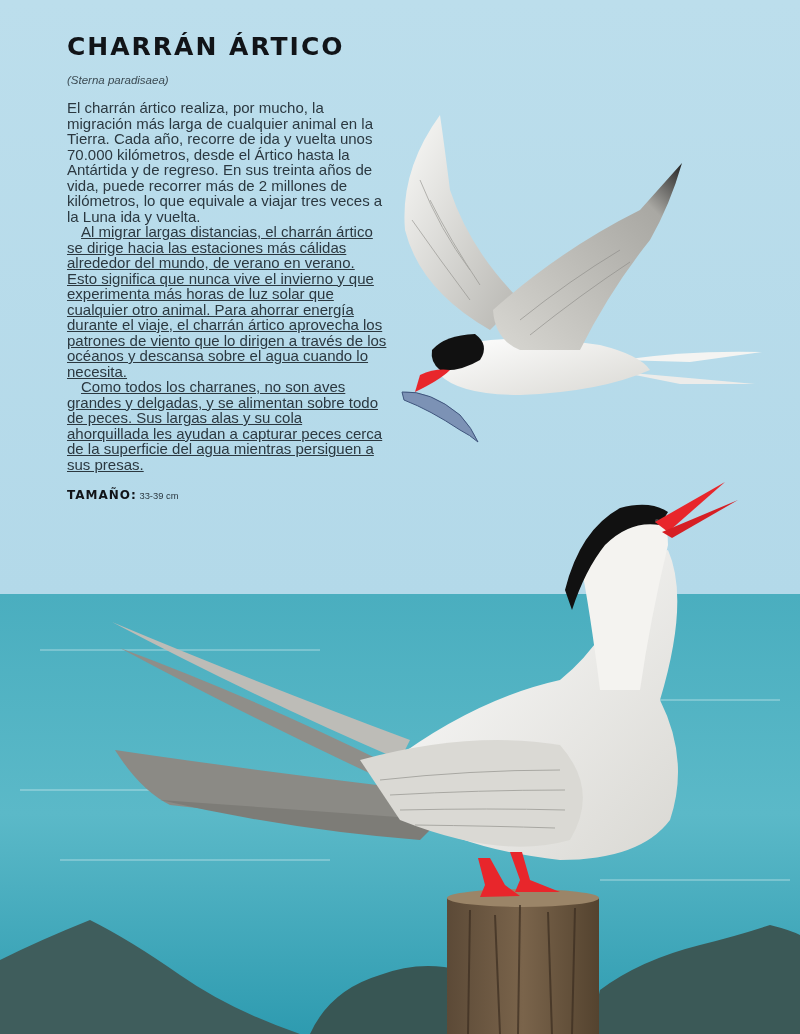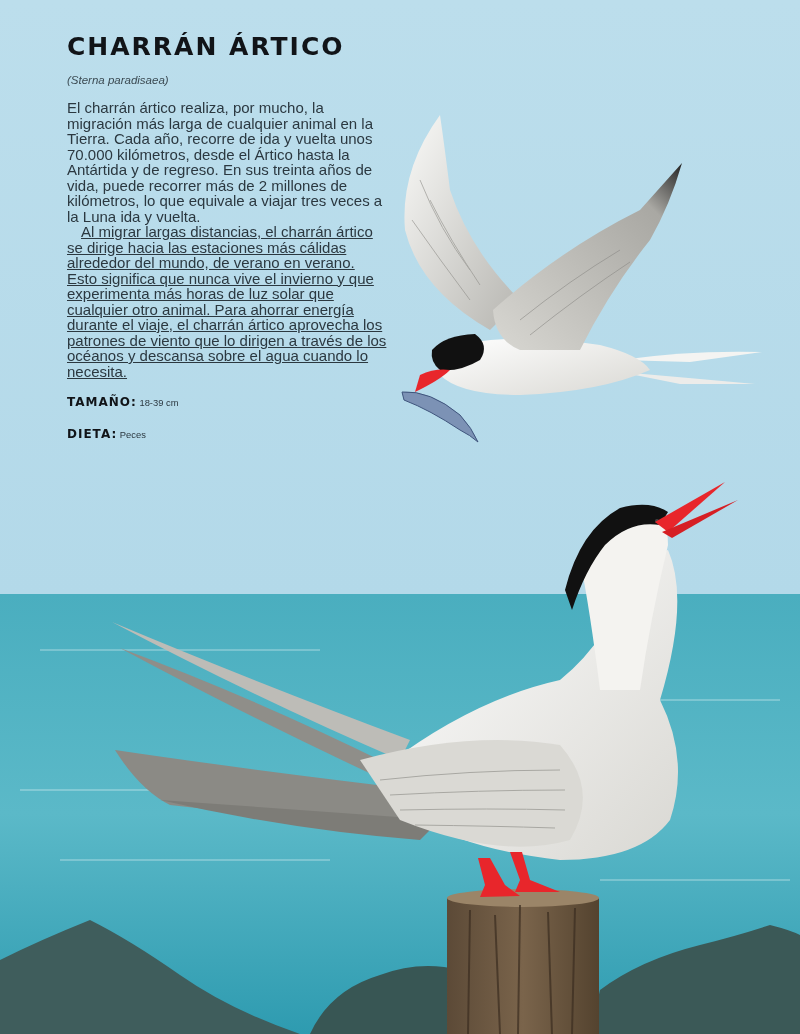--- a/index.html
+++ b/index.html
@@ -133,20 +133,18 @@
     <path d="M402,392 Q430,390 460,415 Q472,428 478,442 Q470,435 460,430 Q430,410 404,400 Z" fill="#7c92b5" stroke="#3f557d" stroke-width="1"></path>
   </g>
 </svg>
 
 <div class="text-col">
   <h1 class="title">CHARRÁN ÁRTICO</h1>
   <div class="subtitle">(Sterna paradisaea)</div>
   <div class="body">
     <p>El charrán ártico realiza, por mucho, la migración más larga de cualquier animal en la Tierra. Cada año, recorre de ida y vuelta unos 70.000 kilómetros, desde el Ártico hasta la Antártida y de regreso. En sus treinta años de vida, puede recorrer más de 2 millones de kilómetros, lo que equivale a viajar tres veces a la Luna ida y vuelta.</p>
     <p>Al migrar largas distancias, el charrán ártico se dirige hacia las estaciones más cálidas alrededor del mundo, de verano en verano. Esto significa que nunca vive el invierno y que experimenta más horas de luz solar que cualquier otro animal. Para ahorrar energía durante el viaje, el charrán ártico aprovecha los patrones de viento que lo dirigen a través de los océanos y descansa sobre el agua cuando lo necesita.</p>
+    <p>Como todos los charranes, no son aves grandes y delgadas, y se alimentan sobre todo de peces. Sus largas alas y su cola ahorquillada les ayudan a capturar peces cerca de la superficie del agua mientras persiguen a sus presas.</p>
   </div>
   <div class="fact">
-    <span class="lbl">TAMAÑO:</span><span> 18-39 cm</span>
-  </div>
-  <div class="fact">
-    <span class="lbl">DIETA:</span><span> Peces</span>
+    <span class="lbl">TAMAÑO:</span><span> 33-39 cm</span>
   </div>
 </div>
 
 </body></html>

